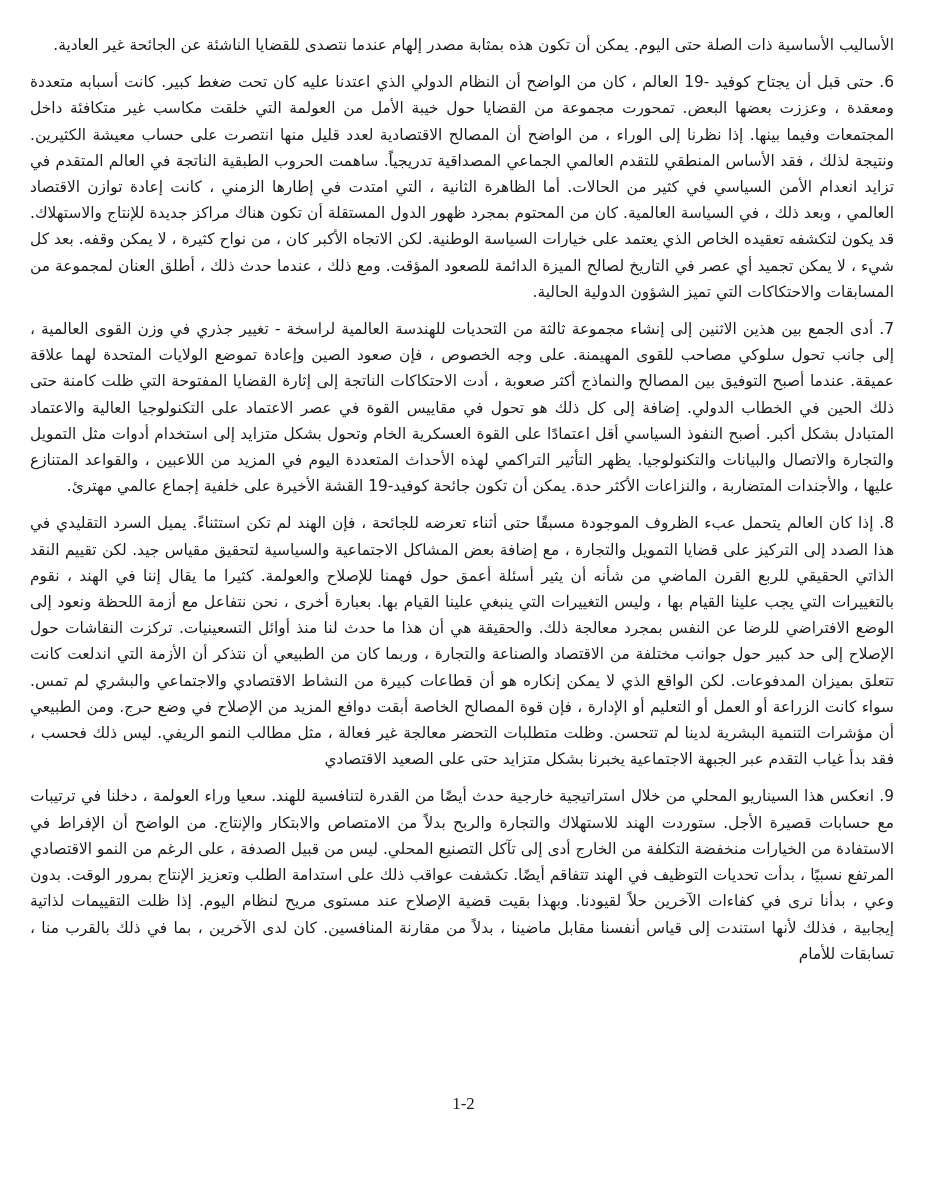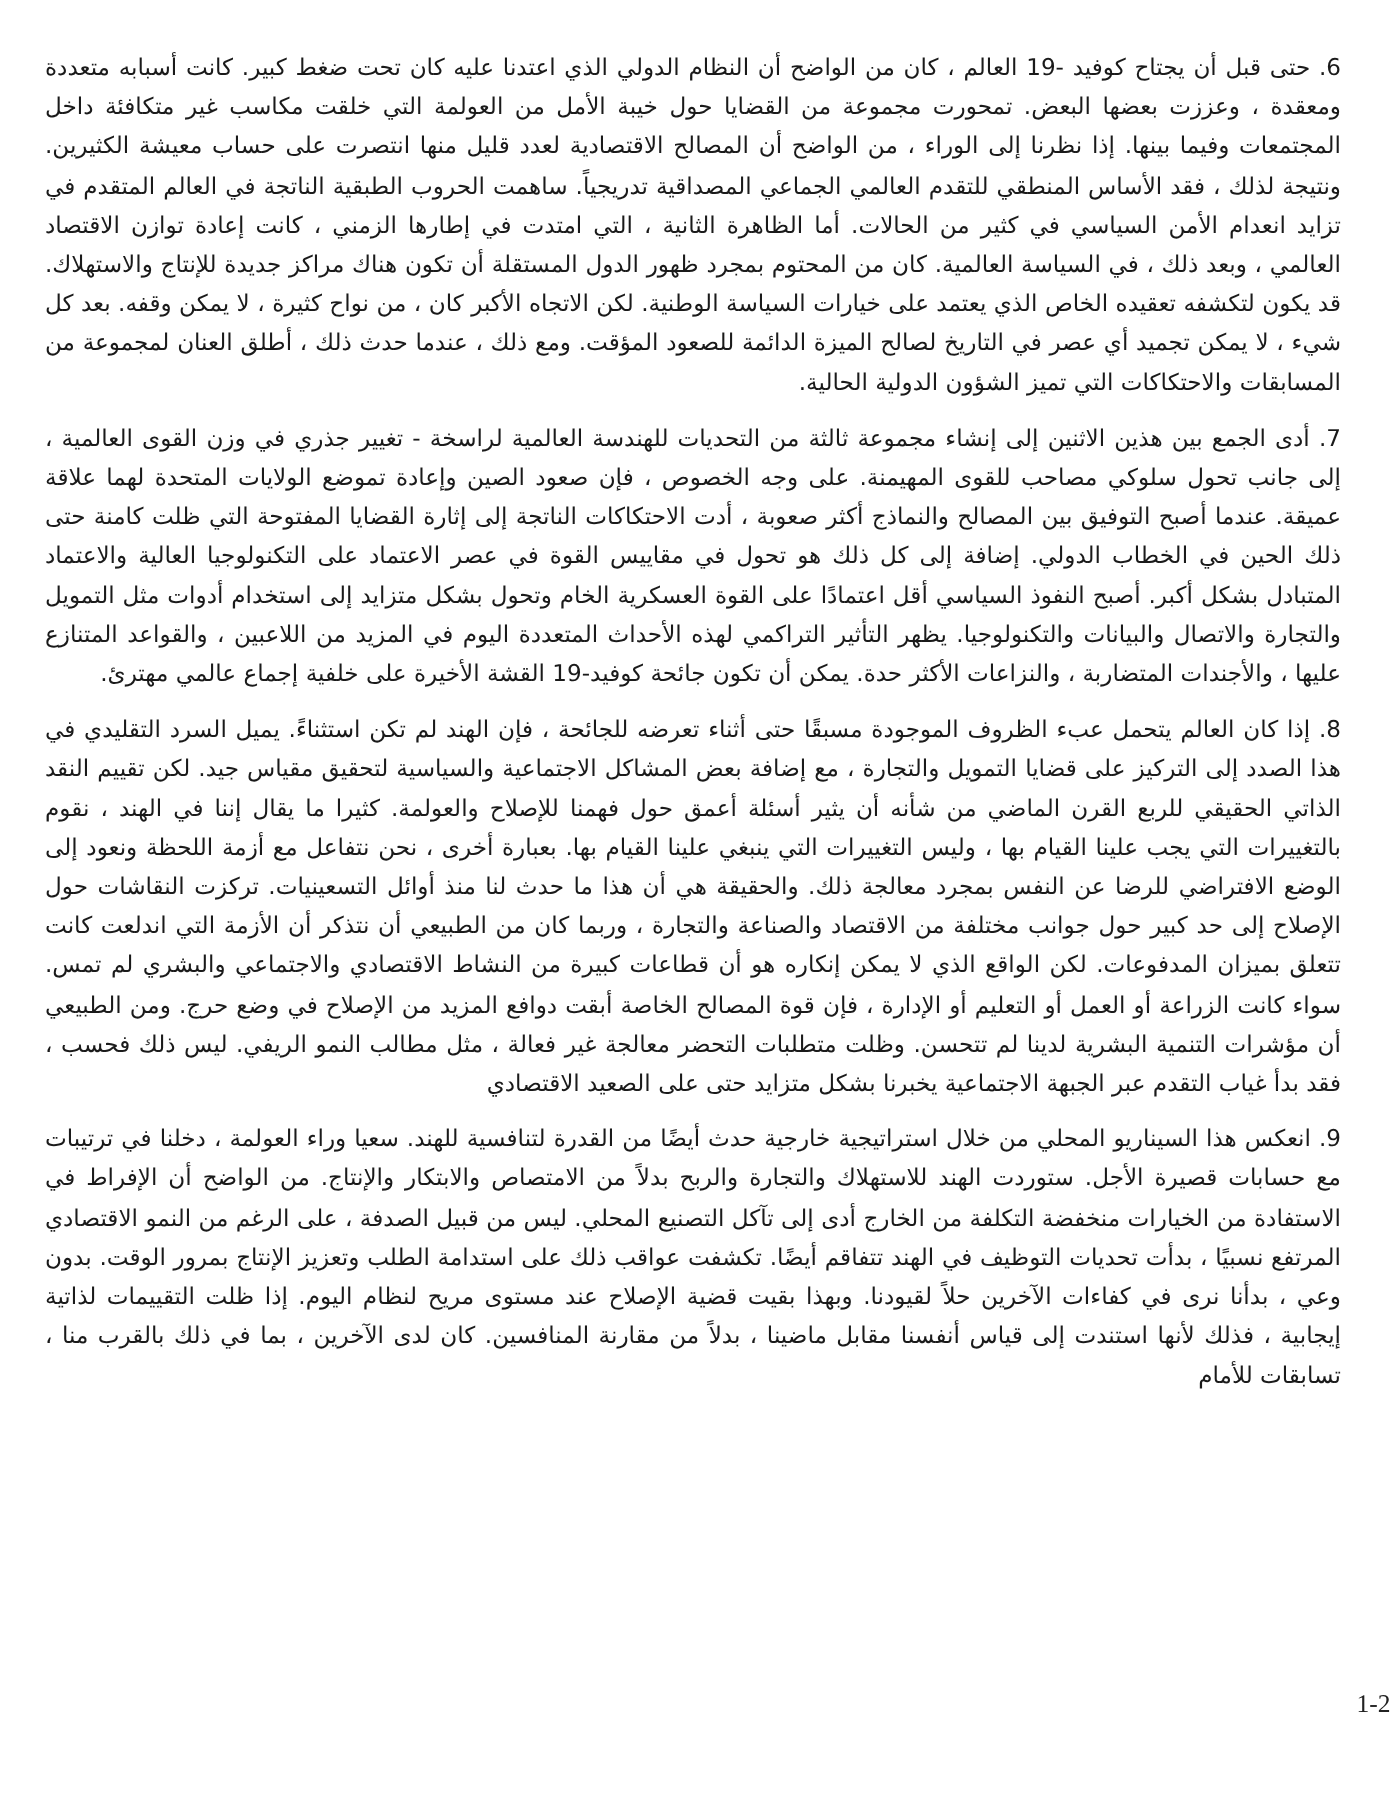--- a/index.html
+++ b/index.html
@@ -31,31 +31,33 @@
       word-spacing: 0px;
     }
     .para .num {
       unicode-bidi: isolate;
     }
     .page-number {
       position: absolute;
       left: 0;
       width: 927px;
       top: 1094px;
-      text-align: right;
+      text-align: center;
       font-family: "Liberation Serif", serif;
       font-size: 17px;
       color: #222222;
-      margin-top: 32px;
     }
   </style>
 </head>
 <body>
 
 <div class="page">
+  <p class="para">
+    <span>الأساليب الأساسية ذات الصلة حتى اليوم. يمكن أن تكون هذه بمثابة مصدر إلهام عندما نتصدى للقضايا الناشئة عن الجائحة غير العادية.</span>
+  </p>
   <p class="para">
     <span class="num">6.</span>
     <span>حتى قبل أن يجتاح كوفيد -19 العالم ، كان من الواضح أن النظام الدولي الذي اعتدنا عليه كان تحت ضغط كبير. كانت أسبابه متعددة ومعقدة ، وعززت بعضها البعض. تمحورت مجموعة من القضايا حول خيبة الأمل من العولمة التي خلقت مكاسب غير متكافئة داخل المجتمعات وفيما بينها. إذا نظرنا إلى الوراء ، من الواضح أن المصالح الاقتصادية لعدد قليل منها انتصرت على حساب معيشة الكثيرين. ونتيجة لذلك ، فقد الأساس المنطقي للتقدم العالمي الجماعي المصداقية تدريجياً. ساهمت الحروب الطبقية الناتجة في العالم المتقدم في تزايد انعدام الأمن السياسي في كثير من الحالات. أما الظاهرة الثانية ، التي امتدت في إطارها الزمني ، كانت إعادة توازن الاقتصاد العالمي ، وبعد ذلك ، في السياسة العالمية. كان من المحتوم بمجرد ظهور الدول المستقلة أن تكون هناك مراكز جديدة للإنتاج والاستهلاك. قد يكون لتكشفه تعقيده الخاص الذي يعتمد على خيارات السياسة الوطنية. لكن الاتجاه الأكبر كان ، من نواح كثيرة ، لا يمكن وقفه. بعد كل شيء ، لا يمكن تجميد أي عصر في التاريخ لصالح الميزة الدائمة للصعود المؤقت. ومع ذلك ، عندما حدث ذلك ، أطلق العنان لمجموعة من المسابقات والاحتكاكات التي تميز الشؤون الدولية الحالية.</span>
   </p>
   <p class="para">
     <span class="num">7.</span>
     <span>أدى الجمع بين هذين الاثنين إلى إنشاء مجموعة ثالثة من التحديات للهندسة العالمية لراسخة - تغيير جذري في وزن القوى العالمية ، إلى جانب تحول سلوكي مصاحب للقوى المهيمنة. على وجه الخصوص ، فإن صعود الصين وإعادة تموضع الولايات المتحدة لهما علاقة عميقة. عندما أصبح التوفيق بين المصالح والنماذج أكثر صعوبة ، أدت الاحتكاكات الناتجة إلى إثارة القضايا المفتوحة التي ظلت كامنة حتى ذلك الحين في الخطاب الدولي. إضافة إلى كل ذلك هو تحول في مقاييس القوة في عصر الاعتماد على التكنولوجيا العالية والاعتماد المتبادل بشكل أكبر. أصبح النفوذ السياسي أقل اعتمادًا على القوة العسكرية الخام وتحول بشكل متزايد إلى استخدام أدوات مثل التمويل والتجارة والاتصال والبيانات والتكنولوجيا. يظهر التأثير التراكمي لهذه الأحداث المتعددة اليوم في المزيد من اللاعبين ، والقواعد المتنازع عليها ، والأجندات المتضاربة ، والنزاعات الأكثر حدة. يمكن أن تكون جائحة كوفيد-19 القشة الأخيرة على خلفية إجماع عالمي مهترئ.</span>
   </p>
   <p class="para">
     <span class="num">8.</span>

